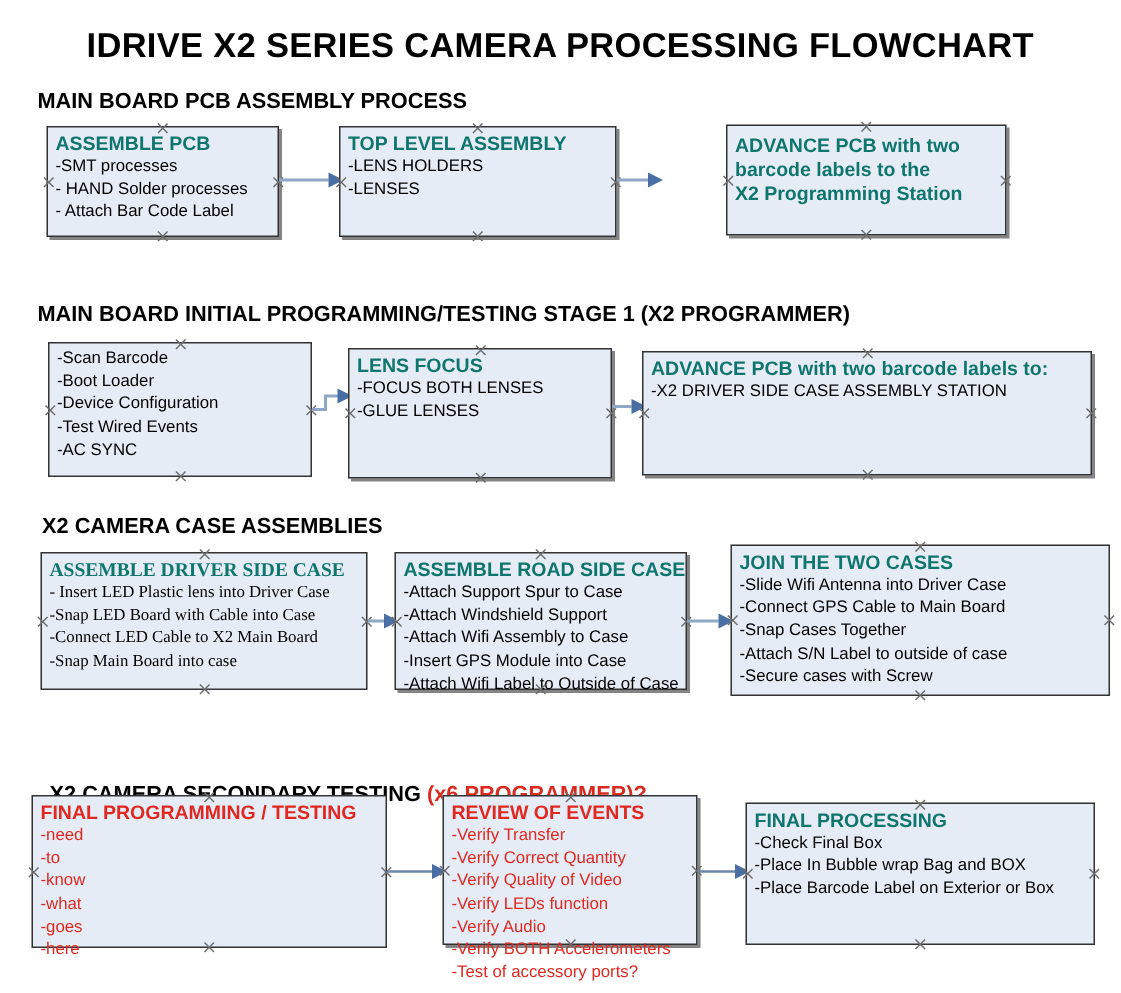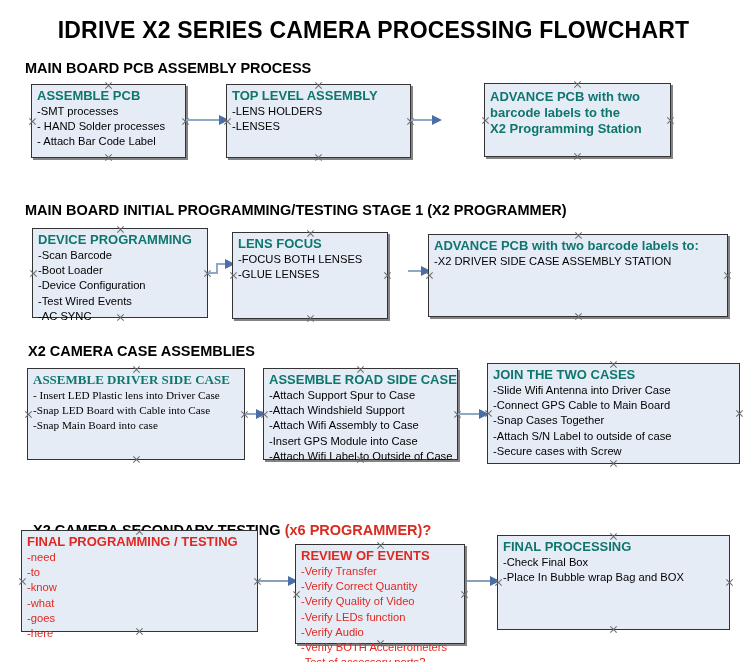--- a/index.html
+++ b/index.html
@@ -168,39 +168,38 @@
     <div class="handle" style="left:0; top:50%;"></div>
     <div class="handle" style="left:100%; top:50%;"></div>
   </div>
 
   <div class="section-head" style="left:25px; top:202px;">
     <span>MAIN BOARD INITIAL PROGRAMMING/TESTING STAGE 1 (X2 PROGRAMMER)</span>
   </div>
 
   <div class="node" style="left:32px; top:228px; width:176px; height:90px;">
     <div class="nbody">
-      <div class="nhead">DEVICE PROGRAMMING</div>
       <div class="nline">-Scan Barcode</div>
       <div class="nline">-Boot Loader</div>
       <div class="nline">-Device Configuration</div>
       <div class="nline">-Test Wired Events</div>
       <div class="nline">-AC SYNC</div>
     </div>
     <div class="handle" style="left:50%; top:0;"></div>
     <div class="handle" style="left:50%; top:100%;"></div>
     <div class="handle" style="left:0; top:50%;"></div>
     <div class="handle" style="left:100%; top:50%;"></div>
   </div>
 
   <svg class="conn" style="left:208px; top:255px;" width="28" height="28">
     <polyline points="0,18 9,18 9,9 18,9" fill="none" stroke="#8fa8c8" stroke-width="2"></polyline>
     <polygon points="17,4 27,9 17,14" fill="#4a6fa5"></polygon>
   </svg>
 
-  <div class="node shadow" style="left:232px; top:232px; width:156px; height:87px;padding-left:46px;">
+  <div class="node shadow" style="left:232px; top:232px; width:176px; height:87px;padding-left:46px;">
     <div class="nbody">
       <div class="nhead">LENS FOCUS</div>
       <div class="nline">-FOCUS BOTH LENSES</div>
       <div class="nline">-GLUE LENSES</div>
     </div>
     <div class="handle" style="left:50%; top:0;"></div>
     <div class="handle" style="left:50%; top:100%;"></div>
     <div class="handle" style="left:0; top:50%;"></div>
     <div class="handle" style="left:100%; top:50%;"></div>
   </div>
@@ -223,20 +222,21 @@
 
   <div class="section-head" style="left:28px; top:343px;">
     <span>X2 CAMERA CASE ASSEMBLIES</span>
   </div>
 
   <div class="node" style="left:27px; top:368px; width:218px; height:92px;font-family:Liberation Serif, serif;">
     <div class="nbody">
       <div class="nhead">ASSEMBLE DRIVER SIDE CASE</div>
       <div class="nline">- Insert LED Plastic lens into Driver Case</div>
       <div class="nline">-Snap LED Board with Cable into Case</div>
+      <div class="nline">-Connect LED Cable to X2 Main Board</div>
       <div class="nline">-Snap Main Board into case</div>
     </div>
     <div class="handle" style="left:50%; top:0;"></div>
     <div class="handle" style="left:50%; top:100%;"></div>
     <div class="handle" style="left:0; top:50%;"></div>
     <div class="handle" style="left:100%; top:50%;"></div>
   </div>
 
   <svg class="conn" style="left:245px; top:406px;" width="22" height="16">
     <line x1="0" y1="8" x2="11" y2="8" stroke="#8fa8c8" stroke-width="2"></line>
@@ -296,21 +296,21 @@
     <div class="handle" style="left:50%; top:100%;"></div>
     <div class="handle" style="left:0; top:50%;"></div>
     <div class="handle" style="left:100%; top:50%;"></div>
   </div>
 
   <svg class="conn" style="left:258px; top:573px;" width="41" height="16">
     <line x1="0" y1="8" x2="30" y2="8" stroke="#6b86ab" stroke-width="1.6"></line>
     <polygon points="30,3 40,8 30,13" fill="#4a6fa5"></polygon>
   </svg>
 
-  <div class="node red shadow" style="left:295px; top:530px; width:170px; height:100px;margin-top:14px;">
+  <div class="node red shadow" style="left:295px; top:530px; width:170px; height:100px;">
     <div class="nbody">
       <div class="nhead">REVIEW OF EVENTS</div>
       <div class="nline">-Verify Transfer</div>
       <div class="nline">-Verify Correct Quantity</div>
       <div class="nline">-Verify Quality of Video</div>
       <div class="nline">-Verify LEDs function</div>
       <div class="nline">-Verify Audio</div>
       <div class="nline">-Verify BOTH Accelerometers</div>
       <div class="nline">-Test of accessory ports?</div>
     </div>
@@ -323,20 +323,21 @@
   <svg class="conn" style="left:465px; top:573px;" width="36" height="16">
     <line x1="0" y1="8" x2="25" y2="8" stroke="#6b86ab" stroke-width="1.6"></line>
     <polygon points="25,3 35,8 25,13" fill="#4a6fa5"></polygon>
   </svg>
 
   <div class="node" style="left:497px; top:535px; width:233px; height:95px;">
     <div class="nbody">
       <div class="nhead">FINAL PROCESSING</div>
       <div class="nline"> -Check Final Box</div>
       <div class="nline">-Place In Bubble wrap Bag and BOX</div>
+      <div class="nline">-Place Barcode Label on Exterior or Box</div>
     </div>
     <div class="handle" style="left:50%; top:0;"></div>
     <div class="handle" style="left:50%; top:100%;"></div>
     <div class="handle" style="left:0; top:50%;"></div>
     <div class="handle" style="left:100%; top:50%;"></div>
   </div>
 
 </div>
 
 </body></html>

